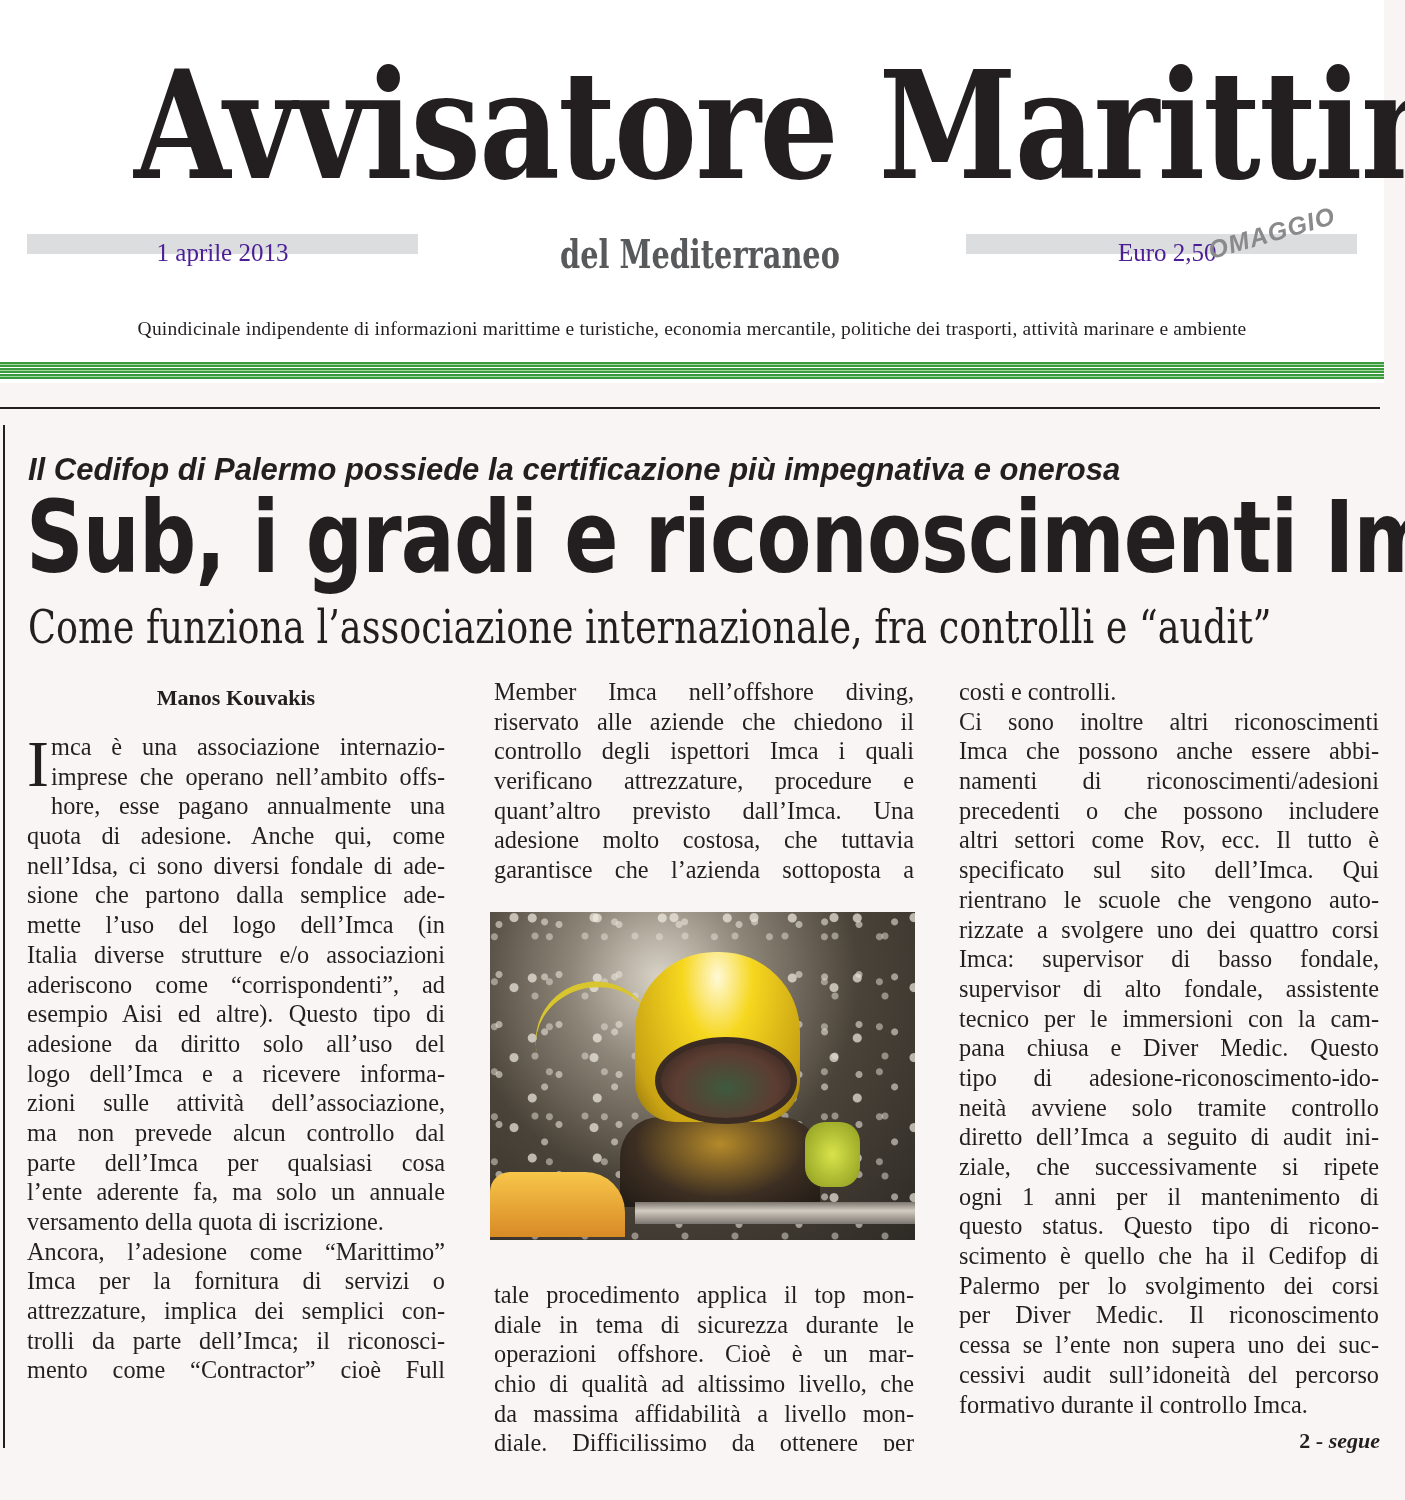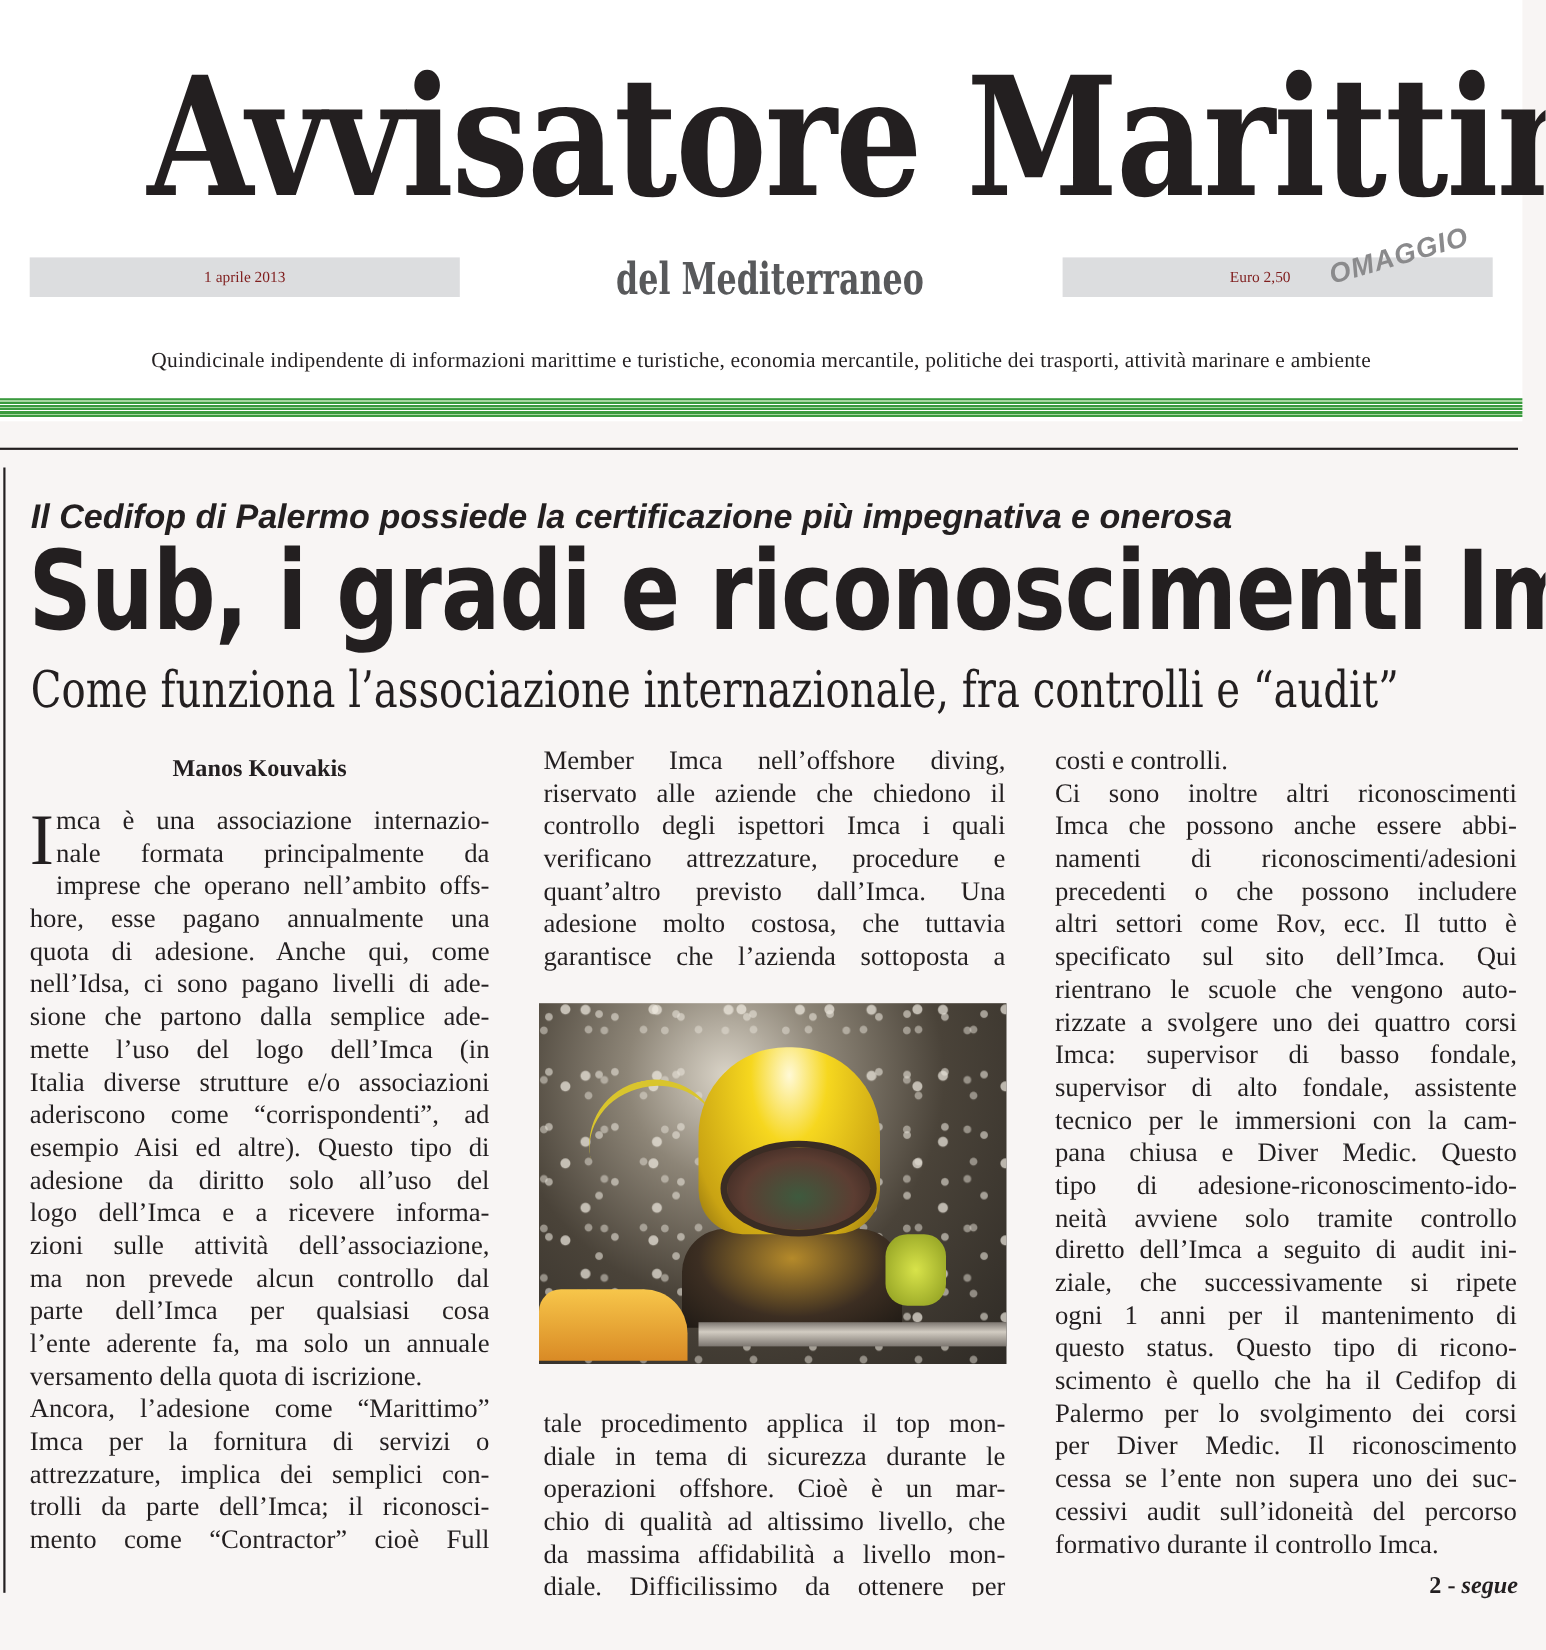--- a/index.html
+++ b/index.html
@@ -11,22 +11,22 @@
   .page-top {
     position: absolute; left: 0; top: 0; width: 1384px; height: 383px; background: #ffffff;
   }
   .masthead-title {
     position: absolute; left: 20px; top: 30px; width: 1340px; height: 190px;
     text-align: center; font-family: "DejaVu Serif", serif; font-weight: bold;
     font-size: 150px; line-height: 190px; color: #231f20; letter-spacing: -2px;
     transform: scaleX(0.83); transform-origin: 50% 50%; white-space: nowrap;
   }
   .date-bar, .price-bar {
-    position: absolute; top: 234px; height: 36px; background: #dcdddf;
-    font-family: "Liberation Serif", serif; font-size: 14px; line-height: 38px; color: #7f1d1d;
+    position: absolute; top: 234px; height: 20px; background: #dcdddf;
+    font-family: "Liberation Serif", serif; font-size: 25px; line-height: 38px; color: #4c1d95;
   }
   .date-bar { left: 27px; width: 391px; text-align: center; }
   .price-bar { left: 966px; width: 391px; }
   .price-bar .price { position: absolute; left: 152px; top: 0; }
   .subtitle {
     position: absolute; left: 450px; top: 226px; width: 500px; text-align: center;
     font-family: "DejaVu Serif", serif; font-weight: bold; font-size: 40px; line-height: 56px;
     color: #58595b; transform: scaleX(0.72); transform-origin: 50% 50%; white-space: nowrap;
   }
   .omaggio {
@@ -140,25 +140,24 @@
 
 <div class="kicker">Il Cedifop di Palermo possiede la certificazione più impegnativa e onerosa</div>
 <div class="headline">Sub, i gradi e riconoscimenti Imca</div>
 <div class="deck">Come funziona l’associazione internazionale, fra controlli e “audit”</div>
 
 <div class="col col1">
   <div class="byline">Manos Kouvakis</div>
   <div id="col1-body">
       <span class="dropcap">I</span>
       <span class="line" style="margin-left: 0px;">mca è una associazione internazio-</span>
-      <span class="line">nale formata principalmente da</span>
       <span class="line">imprese che operano nell’ambito offs-</span>
       <span class="line">hore, esse pagano annualmente una</span>
       <span class="line">quota di adesione. Anche qui, come</span>
-      <span class="line">nell’Idsa, ci sono pagano livelli di ade-</span>
+      <span class="line">nell’Idsa, ci sono diversi fondale di ade-</span>
       <span class="line">sione che partono dalla semplice ade-</span>
       <span class="line">mette l’uso del logo dell’Imca (in</span>
       <span class="line">Italia diverse strutture e/o associazioni</span>
       <span class="line">aderiscono come “corrispondenti”, ad</span>
       <span class="line">esempio Aisi ed altre). Questo tipo di</span>
       <span class="line">adesione da diritto solo all’uso del</span>
       <span class="line">logo dell’Imca e a ricevere informa-</span>
       <span class="line">zioni sulle attività dell’associazione,</span>
       <span class="line">ma non prevede alcun controllo dal</span>
       <span class="line">parte dell’Imca per qualsiasi cosa</span>

